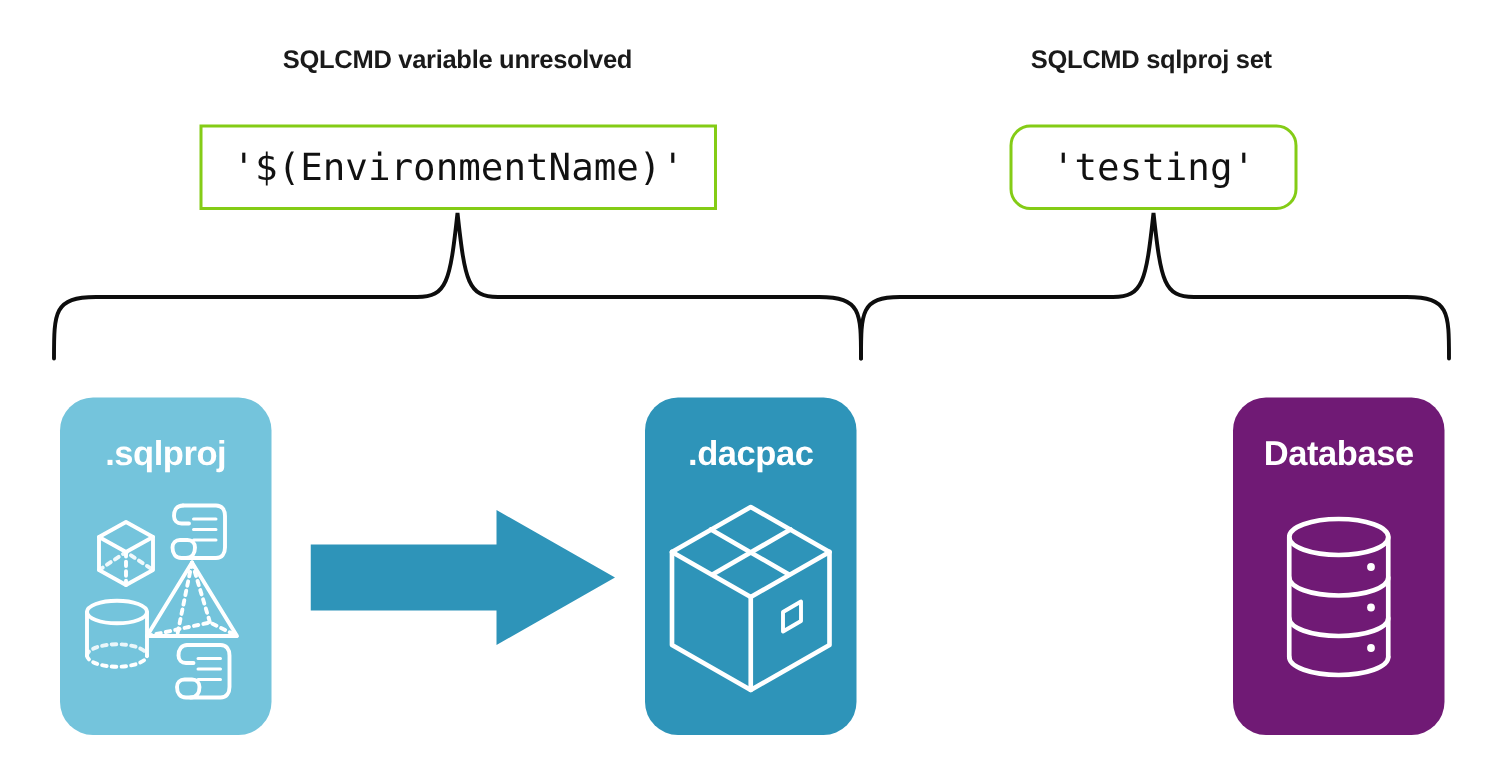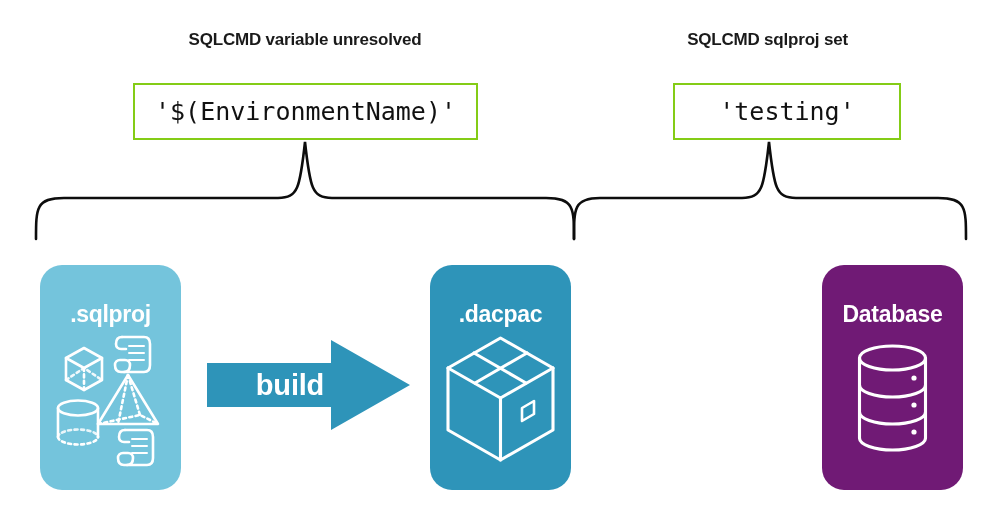--- a/index.html
+++ b/index.html
@@ -38,21 +38,21 @@
     background: #ffffff;
     display: flex;
     align-items: center;
     justify-content: center;
     font-family: "DejaVu Sans Mono", monospace;
     font-size: 25px;
     color: #111111;
     white-space: nowrap;
   }
   #code-box-env     { left: 133px; top: 83px; width: 345px; height: 57px; }
-  #code-box-testing { left: 673px; top: 83px; width: 228px; height: 57px; }
+  #code-box-testing { left: 673px; top: 83px; width: 192px; height: 57px; border-radius: 14px; }
 
   
   .brace-svg { position: absolute; overflow: visible; }
   #brace-left  { left: 30px;  top: 140px; }
   #brace-right { left: 570px; top: 140px; }
   .brace-path { fill: none; stroke: #0d0d0d; stroke-width: 2.6; stroke-linecap: round; }
 
   
   .artifact {
     position: absolute;
@@ -60,21 +60,21 @@
     top: 265px;
     height: 225px;
     width: 141px;
   }
   #box-sqlproj  { left: 40px;  background: #74c4dc; }
   #box-dacpac   { left: 430px; background: #2e94b9; }
   #box-database { left: 822px; background: #701a75; }
 
   .artifact-title {
     position: absolute;
-    top: 36px;
+    top: 24px;
     left: 0;
     width: 100%;
     text-align: center;
     font-family: "Liberation Sans", sans-serif;
     font-weight: bold;
     font-size: 23px;
     color: #ffffff;
     letter-spacing: -0.3px;
     white-space: nowrap;
   }
@@ -179,21 +179,20 @@
         </g>
 
       </g>
     </svg>
   </div>
 
   <div id="arrow-build" class="arrow">
     <svg width="205" height="90" viewBox="0 0 205 90">
       <path d="M0,23 L124,23 L124,0 L203,45 L124,90 L124,67 L0,67 Z" fill="#2e94b9"></path>
     </svg>
-    <div class="arrow-label">build</div>
   </div>
 
   <div id="box-dacpac" class="artifact">
     <div class="artifact-title">.dacpac</div>
     <svg class="artifact-art" viewBox="0 0 141 165">
       <g fill="none" stroke="#ffffff" stroke-width="3.1" stroke-linejoin="round" stroke-linecap="round">
 
         <path d="M70.5,18 L123,48 L123,110 L70.5,140 L18,110 L18,48 Z"></path>
 
         <path d="M70.5,78 L70.5,140"></path>

